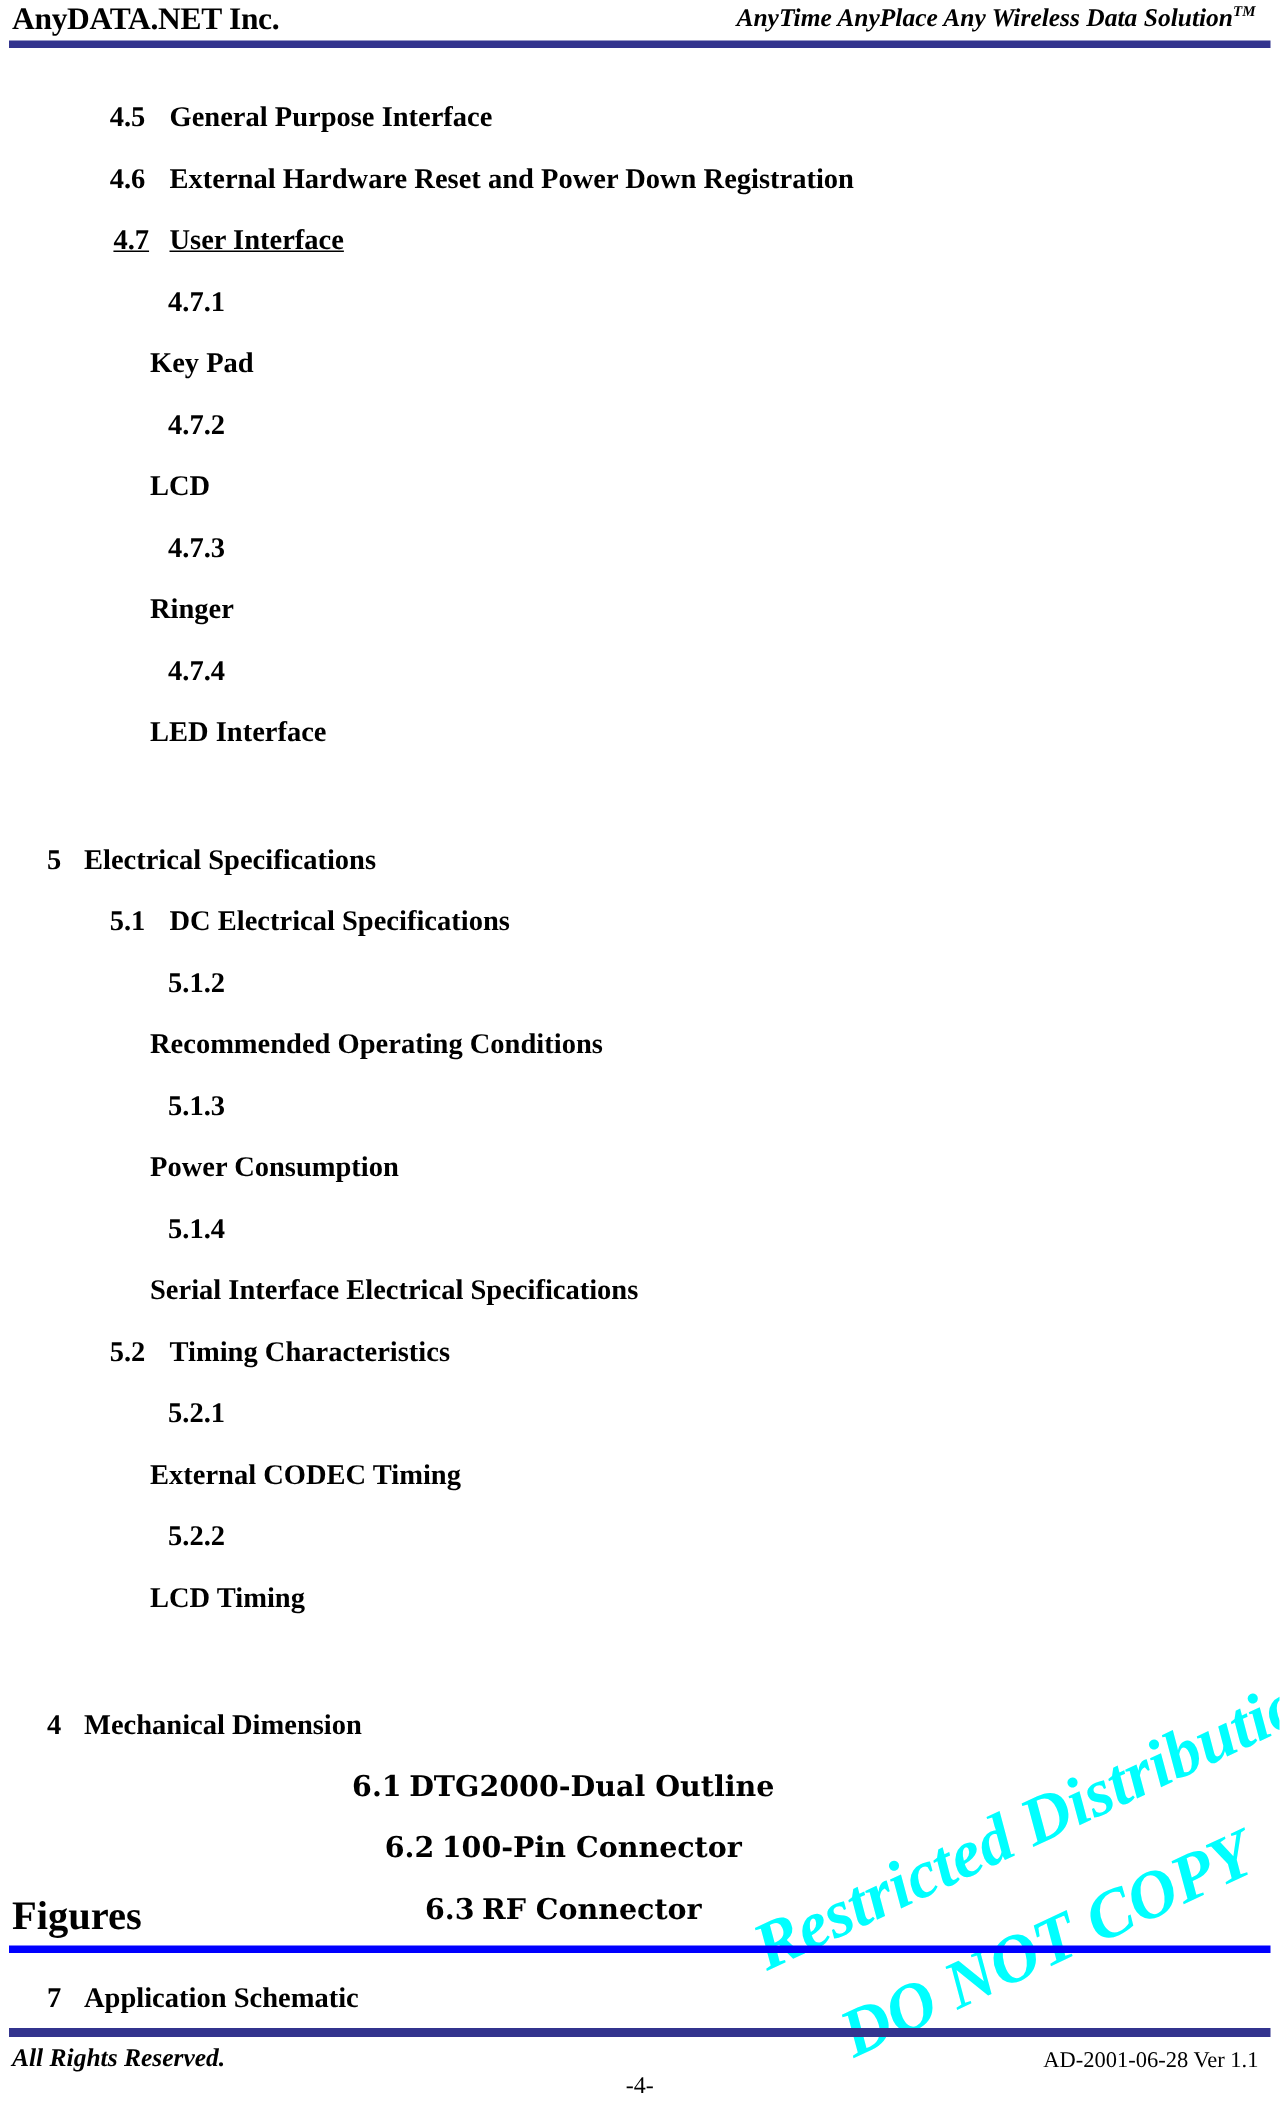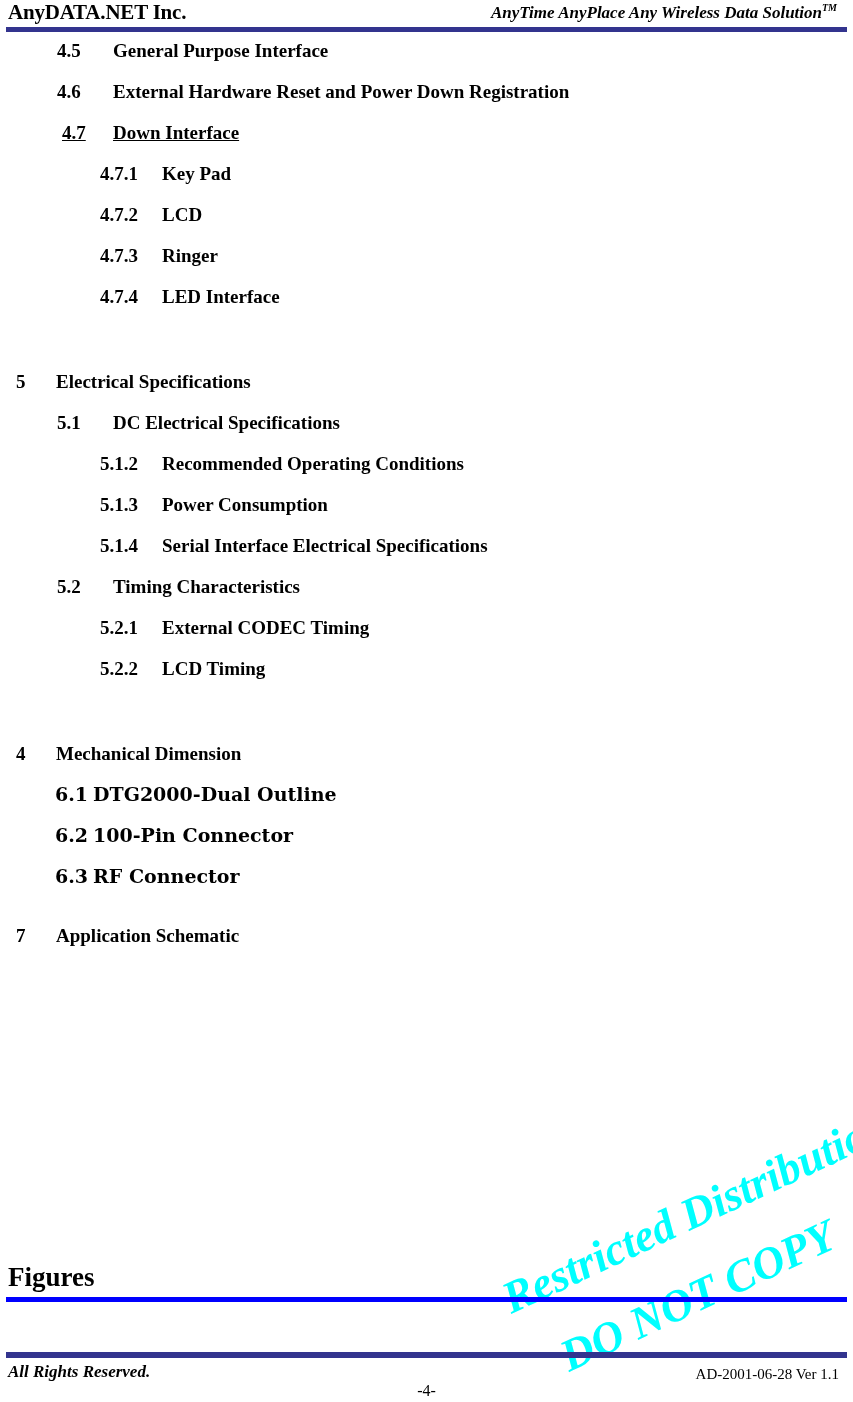--- a/index.html
+++ b/index.html
@@ -54,22 +54,23 @@
     top: 27px;
     width: 841px;
     height: 5px;
     background: #33348e;
   }
 
   
   #toc {
     position: absolute;
     left: 0;
-    top: 30px;
+    top: 58px;
     width: 696px;
+    text-align: center;
   }
   .toc-row {
     display: flex;
     align-items: baseline;
     font-weight: bold;
     font-size: 19px;
     line-height: 41px;
     white-space: nowrap;
   }
   .toc-num {
@@ -83,21 +84,21 @@
   
   .lvl-sec   { padding-left: 16px; }
   .lvl-sec   .toc-num { width: 40px; }
 
   .lvl-sub   { padding-left: 57px; }
   .lvl-sub   .toc-num { width: 56px; }
 
   .lvl-sub-b { padding-left: 62px; text-decoration: underline; }
   .lvl-sub-b .toc-num { width: 51px; }
 
-  .lvl-ssub  { padding-left: 100px; }
+  .lvl-ssub  { padding-left: 100px; flex-direction: column; }
   .lvl-ssub  .toc-num { width: 62px; }
 
   
   .toc-gap-lg { height: 44px; }
   .toc-gap-sm { height: 18px; }
 
   
   .alt-face {
     font-family: "DejaVu Serif", "Liberation Serif", serif;
     padding-left: 55px;
@@ -209,21 +210,21 @@
     <span class="toc-label">General Purpose Interface</span>
   </div>
 
   <div class="toc-row lvl-sub">
     <span class="toc-num">4.6</span>
     <span class="toc-label">External Hardware Reset and Power Down Registration</span>
   </div>
 
   <div class="toc-row lvl-sub-b">
     <span class="toc-num">4.7</span>
-    <span class="toc-label">Down Interface</span>
+    <span class="toc-label">User Interface</span>
   </div>
 
   <div class="toc-row lvl-ssub">
     <span class="toc-num">4.7.1</span>
     <span class="toc-label">Key Pad</span>
   </div>
 
   <div class="toc-row lvl-ssub">
     <span class="toc-num">4.7.2</span>
     <span class="toc-label">LCD</span>

